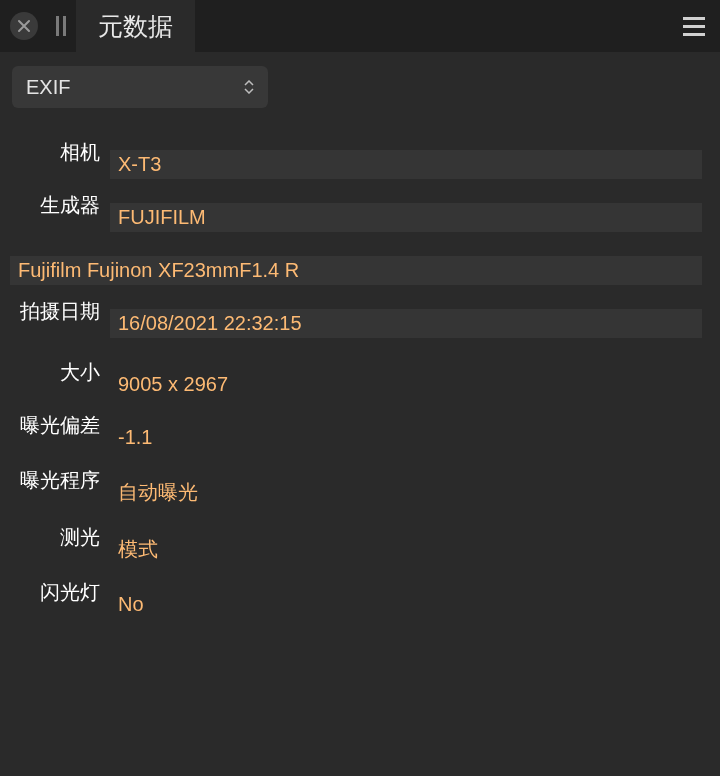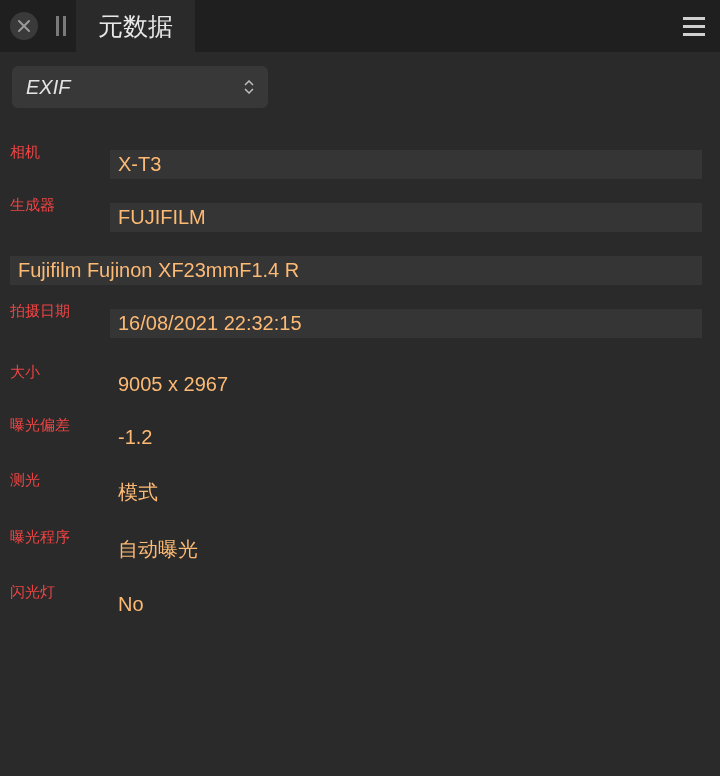--- a/index.html
+++ b/index.html
@@ -59,21 +59,20 @@
       padding:14px 12px 4px 12px;
     }
     .dropdown {
       width:256px;height:42px;
       background:#383838;
       border-radius:6px;
       display:flex;align-items:center;
       padding:0 14px;
       cursor:pointer;
       position:relative;
-      font-style:italic;
     }
     .dropdown-label {
       font-size:20px;
       color:#e4e4e4;
       flex:1;
     }
     .dropdown-chevrons {
       display:flex;flex-direction:column;gap:2px;
       align-items:center;
     }
@@ -82,23 +81,24 @@
       padding:14px 18px 0 10px;
     }
     .row {
       display:flex;
       align-items:center;
       min-height:32px;
       margin-bottom:0px;
     }
     .label {
       width:100px;
+      text-align:right;
       padding-right:10px;
-      font-size:15px;
-      color:#ef4444;
+      font-size:20px;
+      color:#ffffff;
       white-space:nowrap;
     }
     .value {
       flex:1;
       font-size:20px;
       color:#fdba74;
       padding:3px 8px;
       white-space:nowrap;
       margin-top:24px;
     }
@@ -165,28 +165,28 @@
   </div>
 
   <div style="height:8px"></div>
 
   <div class="row">
     <div class="label">大小</div>
     <div class="value">9005 x 2967</div>
   </div>
   <div class="row">
     <div class="label">曝光偏差</div>
-    <div class="value">-1.2</div>
+    <div class="value">-1.1</div>
+  </div>
+  <div class="row">
+    <div class="label">曝光程序</div>
+    <div class="value">自动曝光</div>
   </div>
   <div class="row">
     <div class="label">测光</div>
     <div class="value">模式</div>
-  </div>
-  <div class="row">
-    <div class="label">曝光程序</div>
-    <div class="value">自动曝光</div>
   </div>
   <div class="row">
     <div class="label">闪光灯</div>
     <div class="value">No</div>
   </div>
 
 </div>
 
 </body></html>

